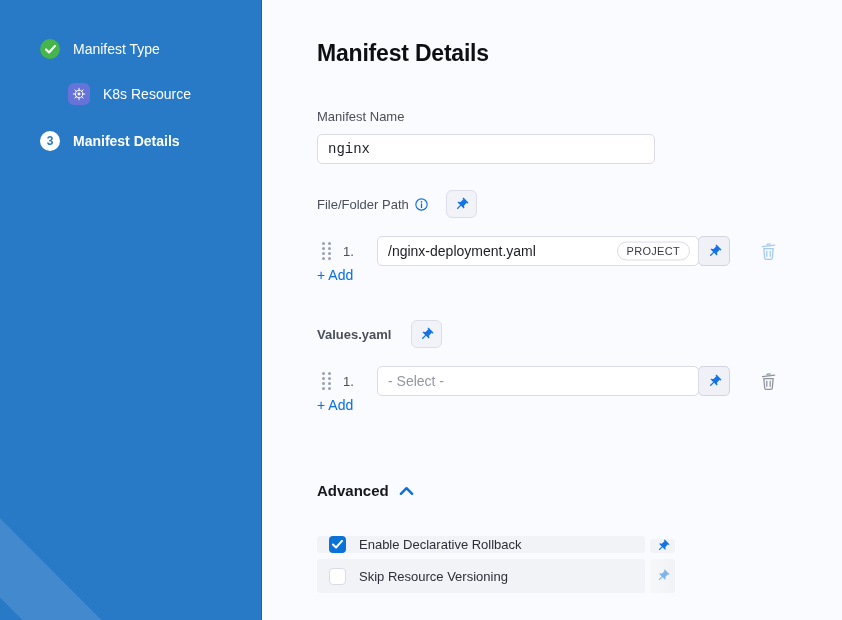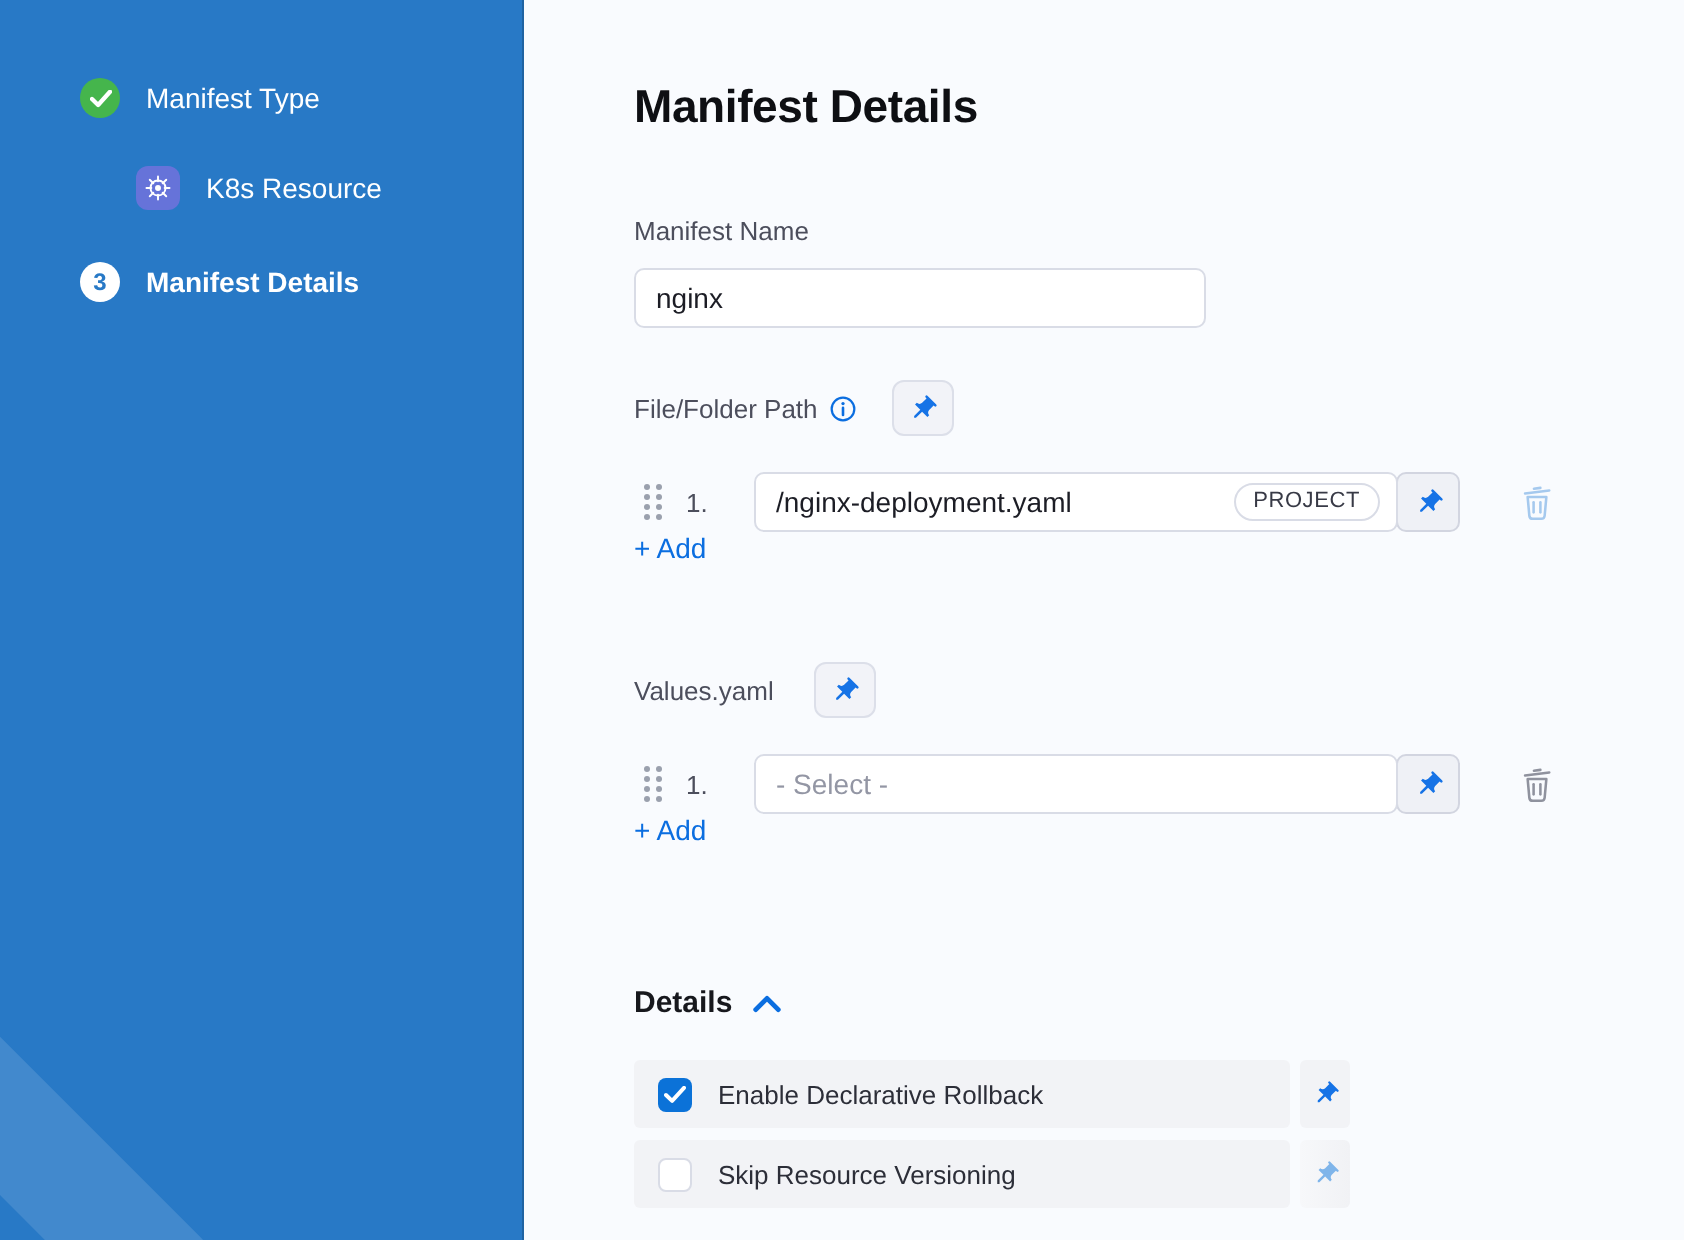--- a/index.html
+++ b/index.html
@@ -85,21 +85,21 @@
     border: 1px solid #d9dce6;
     border-radius: 5px;
     background: #fff;
     padding: 0 10px;
     font-size: 14px;
     color: #1c1d25;
     font-family: "Liberation Sans", sans-serif;
     outline: none;
   }
   .text-input::placeholder { color: #9396a4; }
-  .name-input { display: block; margin-top: 9px; width: 286px; }
+  .name-input { display: block; margin-top: 9px; width: 338px; font-family: Liberation Mono, monospace; }
 
   .label-row { display: flex; align-items: center; margin-top: 26px; gap: 6px; }
   .pin-btn {
     width: 31px; height: 28px;
     margin-left: 12px;
     background: #f2f3f8;
     border: 1px solid #dcdfe9;
     border-radius: 6px;
     display: flex; align-items: center; justify-content: center;
     cursor: pointer;
@@ -145,28 +145,28 @@
   .trash-grey { color: #8f929e; }
 
   .add-link {
     display: inline-block;
     font-size: 14px;
     color: #0b6ee0;
     text-decoration: none;
     cursor: pointer;
   }
 
-  .values-label-row { margin-top: 47px; }
+  .values-label-row { margin-top: 36px; font-weight: bold; }
   .values-label-row .pin-btn { margin-left: 14px; }
 
   .advanced-head { display: flex; align-items: center; gap: 10px; margin-top: 68px; cursor: pointer; }
   .advanced-title { font-size: 15px; font-weight: 700; color: #17181d; }
 
   .opt-row { display: flex; width: 358px; height: 34px; margin-top: 6px; }
-  .opt-row.first { margin-top: 20px; }
+  .opt-row.first { margin-top: 20px; align-items: flex-end; }
   .opt-main {
     flex: 1;
     background: #f2f3f6;
     border-radius: 3px;
     display: flex; align-items: center;
     gap: 13px;
     padding-left: 12px;
     font-size: 13px;
     color: #2c2e38;
   }
@@ -335,21 +335,21 @@
             <line x1="8.2" y1="2.6" x2="12" y2="2.1"></line>
           </g>
         </svg>
     </button>
   </div>
 
   <a class="add-link">+ Add</a>
 
   
   <div class="advanced-head">
-    <span class="advanced-title">Details</span>
+    <span class="advanced-title">Advanced</span>
     <span style="display:flex;">
       <svg width="15" height="10" viewBox="0 0 16 10">
           <polyline points="2,8 8,2 14,8" fill="none" stroke="#0b6ee0" stroke-width="2.6" stroke-linecap="round" stroke-linejoin="round"></polyline>
         </svg>
     </span>
   </div>
 
   <div class="opt-row first">
     <div class="opt-main">
       <span class="checkbox checked">

